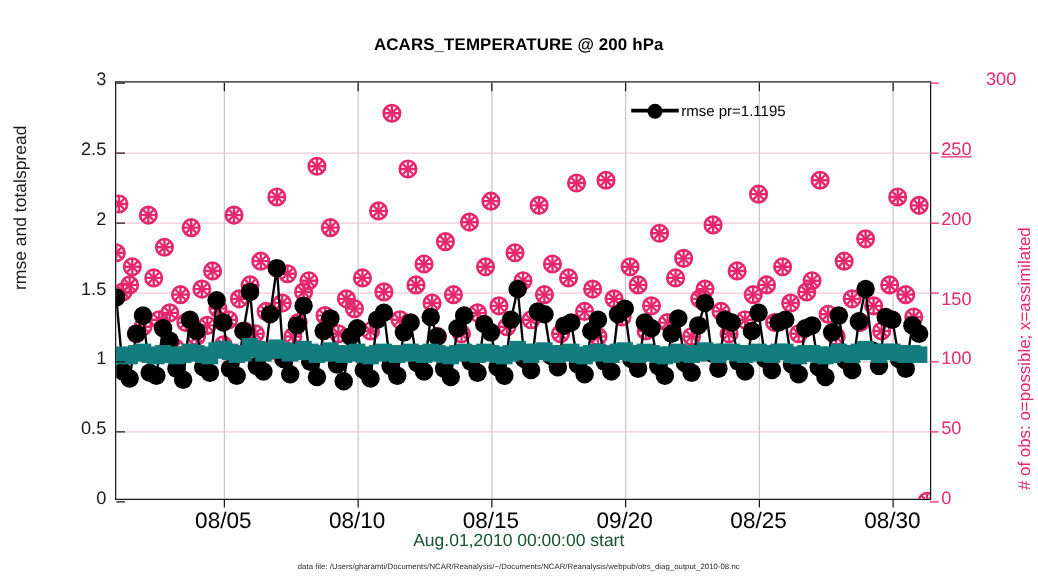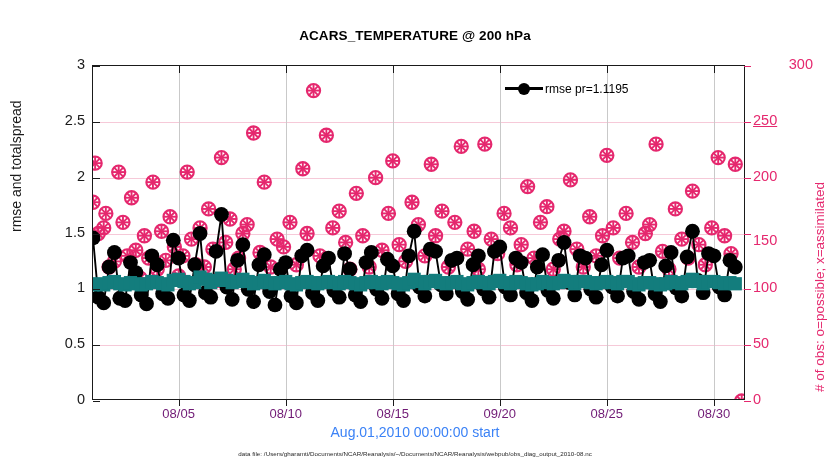--- a/index.html
+++ b/index.html
@@ -21,28 +21,28 @@
   .ylab-l{position:absolute;right:832px;width:60px;text-align:right;
           font-size:14.5px;color:#1a1a1a;}
   
   .ytick-r{position:absolute;right:-7px;width:7px;height:1px;background:#e5286e;}
   .ylab-r{position:absolute;left:660px;width:60px;text-align:left;
           font-size:14.5px;color:#e5286e;}
 
   .xtick{position:absolute;bottom:-7px;width:1px;height:7px;background:#1a1a1a;}
   .xtick-top{position:absolute;top:0px;width:1px;height:7px;background:#1a1a1a;}
   .xlab{position:absolute;top:340px;width:70px;margin-left:-35px;text-align:center;
-        font-size:13px;color:#701a75;}
+        font-size:18px;color:#000000;}
 
   #ylabel-left{position:absolute;left:8px;top:232px;transform:rotate(-90deg);
     transform-origin:0 0;font-size:14px;white-space:nowrap;color:#1a1a1a;}
   #ylabel-right{position:absolute;left:812px;top:392px;transform:rotate(-90deg);
     transform-origin:0 0;font-size:13.5px;white-space:nowrap;color:#e5286e;}
   #xlabel{position:absolute;left:0;top:424px;width:830px;text-align:center;
-    font-size:14px;color:#3b82f6;}
+    font-size:14px;color:#14532d;}
   #footer{position:absolute;left:0;top:450px;width:830px;text-align:center;
     font-size:6.2px;color:#262626;letter-spacing:0.05px;}
 
   #legend{position:absolute;left:505px;top:78px;width:238px;z-index:40;}
   .legrow{display:flex;align-items:center;height:21px;}
   .legline{width:38px;height:0;position:relative;}
   .legline i{position:absolute;left:0;top:-1.4px;width:38px;height:2.8px;display:block;}
   .legmark{position:absolute;left:12px;top:-7px;width:14px;height:14px;}
   .legtext{font-size:12px;margin-left:2px;white-space:nowrap;}
   .black-l i{background:#000;}

